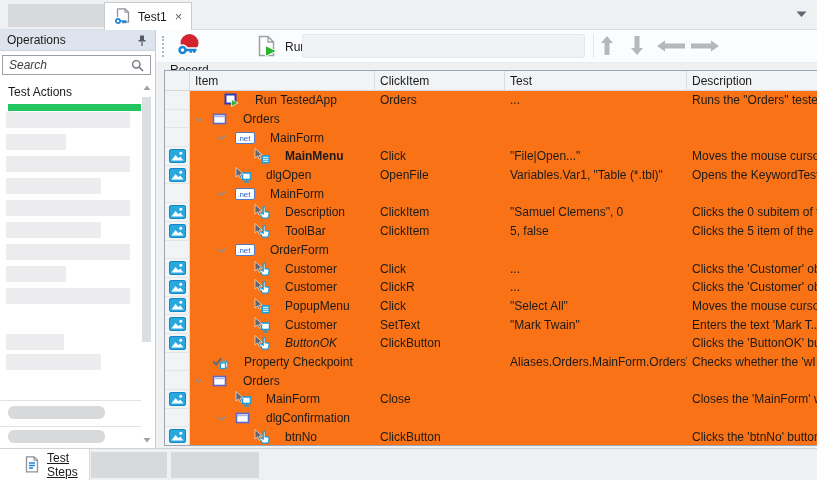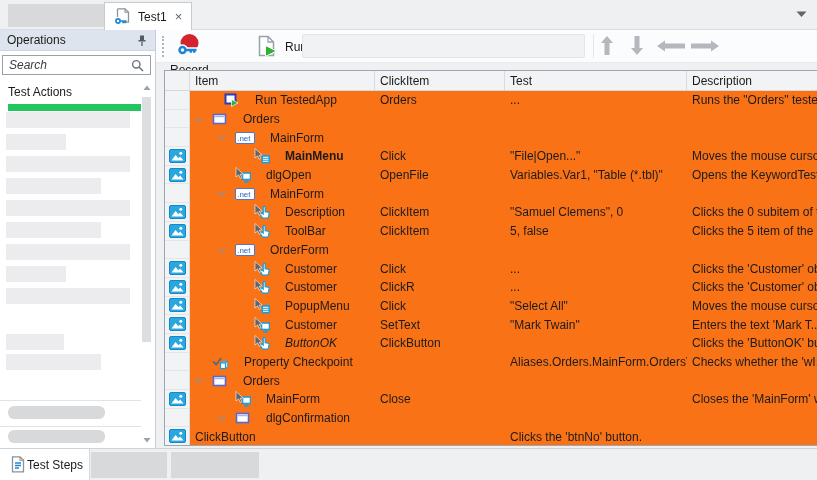--- a/index.html
+++ b/index.html
@@ -46,21 +46,21 @@
   .gh-cell:last-child{border-right:none;}
   .grid-row{display:grid;grid-template-columns:25px 185px 130px 182px 1fr;height:18.7px;}
   .cell{overflow:hidden;white-space:nowrap;box-sizing:border-box;display:flex;align-items:center;}
   .icon-cell{background:#f2f3f5;border-right:1px solid #d9dcdf;border-bottom:1px solid #e3e6e9;justify-content:center;}
   .item-cell{position:relative;gap:15px;}
   .chev{position:absolute;top:5px;}
   .txt-cell{padding-left:5px;}
 
   
   .bottombar{position:absolute;left:0;bottom:0;width:100%;height:32px;background:#eef0f2;border-top:1px solid #cfd3d8;box-sizing:border-box;}
-  .btab-active{position:absolute;left:0;top:0;width:90px;height:31px;background:#fff;border-right:1px solid #d4d7db;display:flex;align-items:center;gap:1px;padding-left:10px;box-sizing:border-box;}
+  .btab-active{position:absolute;left:0;top:0;width:90px;height:31px;background:#fff;border-right:1px solid #d4d7db;display:flex;align-items:center;gap:7px;padding-left:24px;box-sizing:border-box;text-decoration:underline;}
   .ghost-btab{position:absolute;top:3px;height:26px;background:#d8d9db;}
 </style>
 </head>
 <body>
 
 <div class="app">
 
   <div class="tabbar">
     <div class="ghost-tab"></div>
     <div class="tab-active">
@@ -593,20 +593,29 @@
         <div class="grid-row">
           <div class="cell icon-cell">
             <span class="ico">
               <svg width="17" height="14" viewBox="0 0 17 14">
                 <rect x="0.5" y="0.5" width="16" height="13" rx="1.5" fill="#29a8e0" stroke="#1488c8"></rect>
                 <circle cx="11.8" cy="4.2" r="1.5" fill="#fff"></circle>
                 <path d="M2.5,11.5 L6.5,6 L9.5,9.2 L11.2,7.5 L14.5,11.5 Z" fill="#fff"></path>
               </svg>
             </span>
           </div>
+          <div class="cell item-cell" style="padding-left: 64px;">
+            <span class="ico">
+              <svg width="16" height="16" viewBox="0 0 16 16">
+                <path d="M9.2,3.4 a1,1 0 0 1 2,0 V7.6 l3,0.6 a1.1,1.1 0 0 1 0.9,1.2 l-0.5,3.1 a1.9,1.9 0 0 1 -1.9,1.6 H9.6 a2.3,2.3 0 0 1 -2.1,-1.4 L6.2,9.8 l1.6,-0.9 1.4,1.1 Z" fill="#fff" stroke="#1e9cd7" stroke-width="1.3"></path>
+                <path d="M1,0.5 L1,10 L3.6,7.9 L5.2,11.3 L6.8,10.5 L5.2,7.2 L8.2,7 Z" fill="#60656c" stroke="#fff" stroke-width="0.6"></path>
+              </svg>
+            </span>
+            <span>btnNo</span>
+          </div>
           <div class="cell txt-cell">ClickButton</div>
           <div class="cell txt-cell"></div>
           <div class="cell txt-cell">Clicks the 'btnNo' button.</div>
         </div>
       </div>
   </div>
 
   <div class="bottombar">
     <div class="btab-active">
       <span class="ico">

